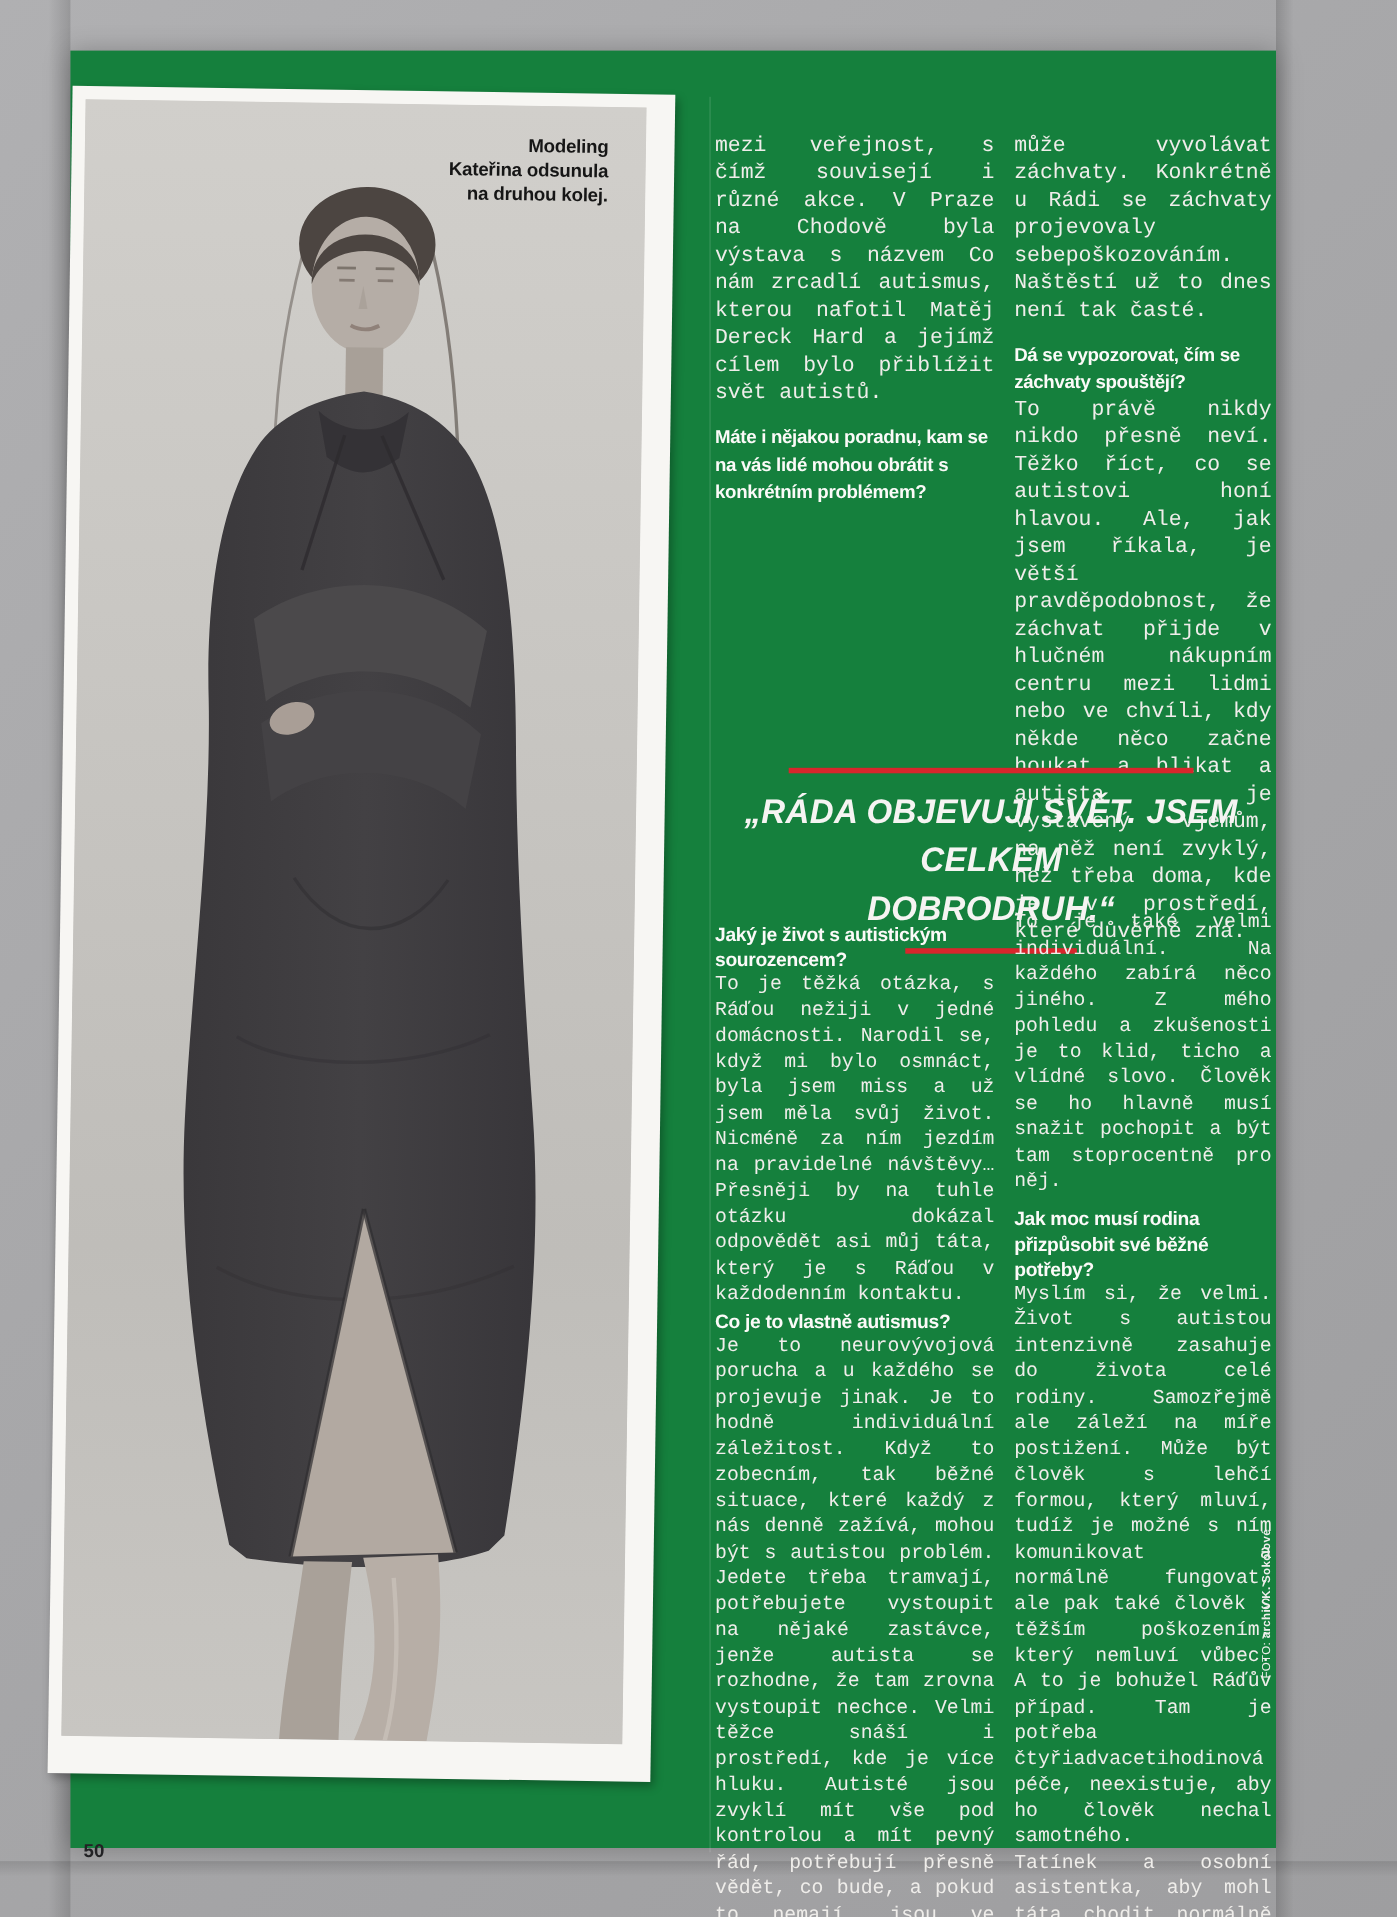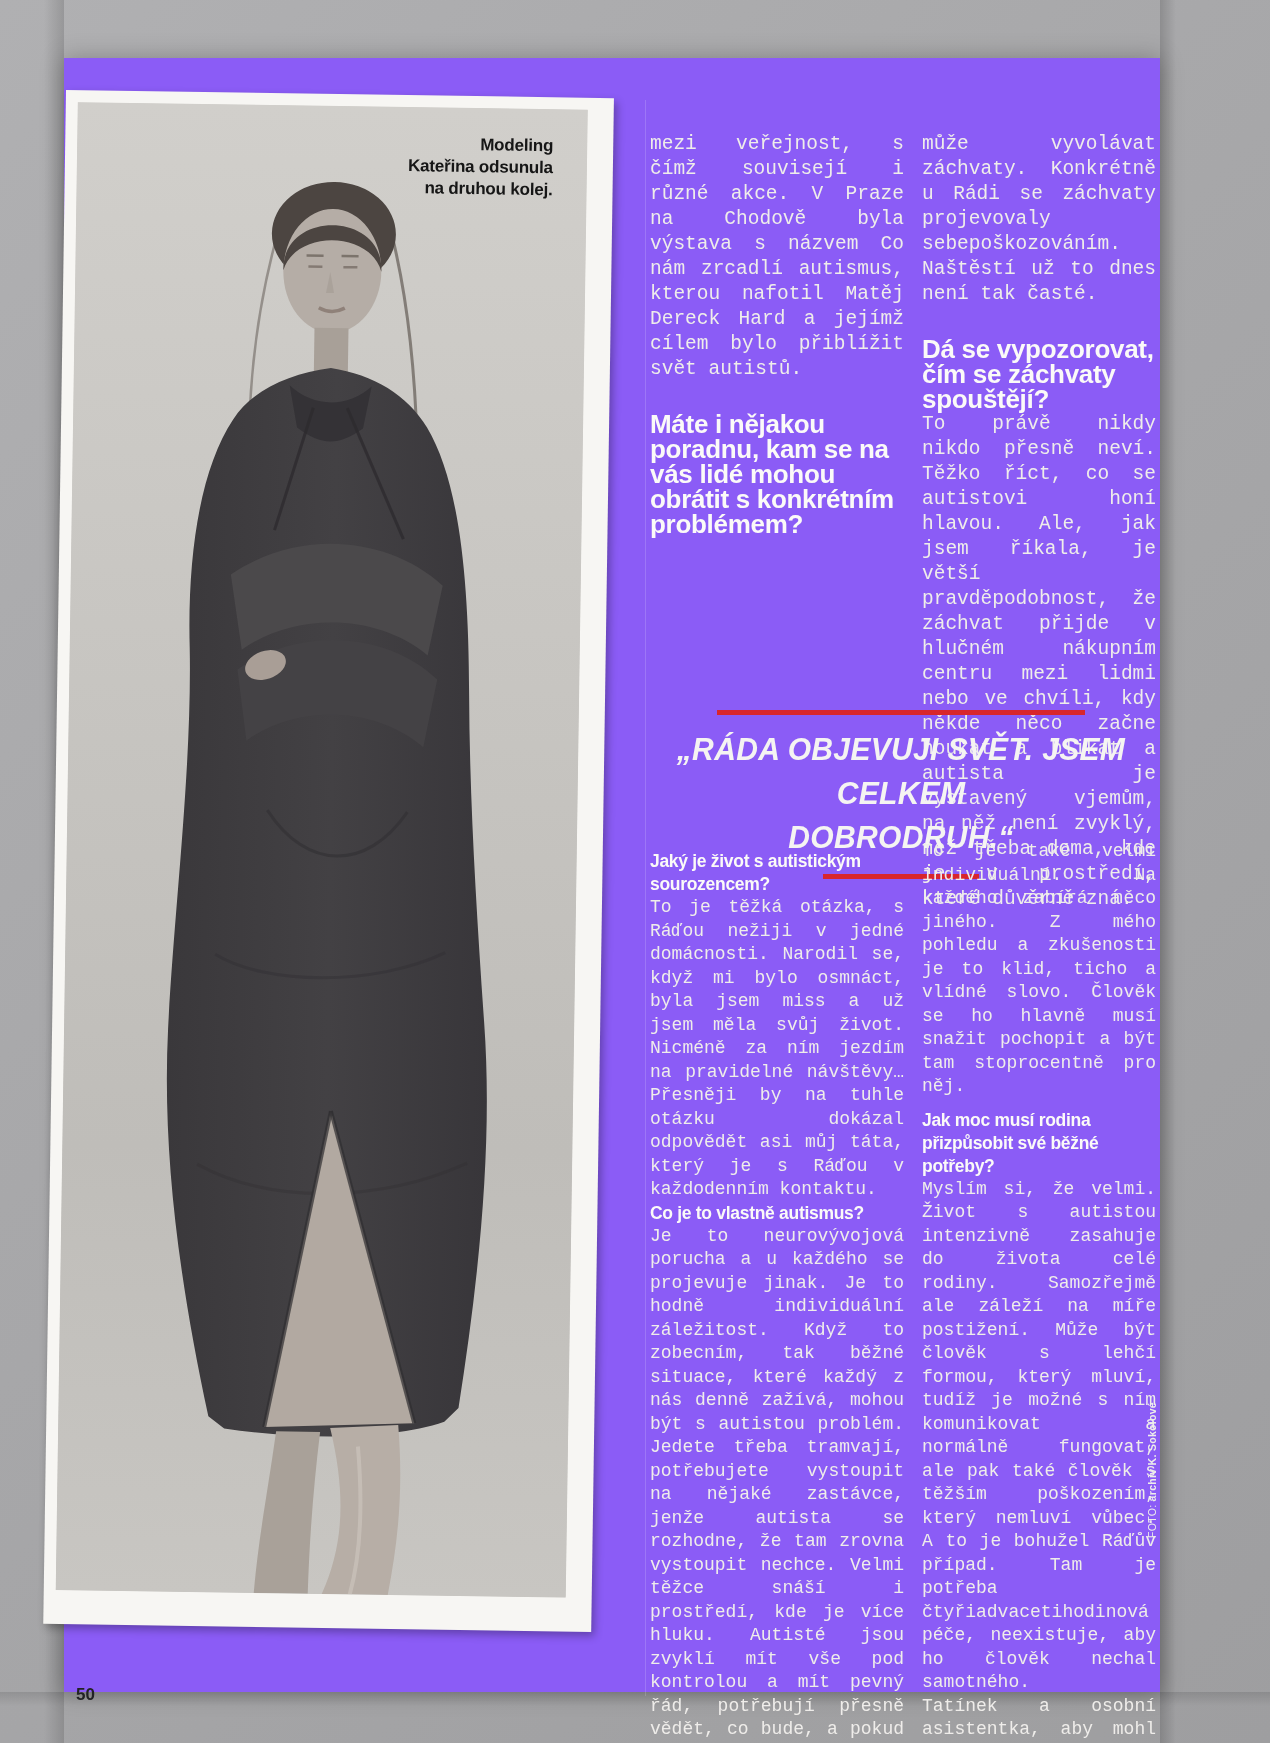--- a/index.html
+++ b/index.html
@@ -7,22 +7,22 @@
     width:1270px;height:1743px;position:relative;overflow:hidden;
     background:linear-gradient(135deg,#b0b0b2 0%,#a8a8aa 40%,#9e9ea0 100%);
     font-family:"Liberation Serif", serif;
   }
   .shade{position:absolute;pointer-events:none;}
   #shade-left{left:44px;top:0;width:20px;height:100%;background:linear-gradient(90deg,rgba(0,0,0,0),rgba(0,0,0,0.14));}
   #shade-right{left:1160px;top:0;width:16px;height:100%;background:linear-gradient(90deg,rgba(0,0,0,0.16),rgba(0,0,0,0));}
   #shade-bottom{left:0;top:1692px;width:100%;height:14px;background:linear-gradient(rgba(0,0,0,0.12),rgba(0,0,0,0));}
 
   .page{
-    position:absolute;left:64px;top:58px;width:1096px;height:1634px;
-    background:#8b5cf6;
+    position:absolute;left:64px;top:46px;width:1096px;height:1634px;
+    background:#15803d;
     box-shadow:0 0 22px rgba(0,0,0,0.25);
   }
 
   
   .print{
     position:absolute;left:2px;top:32px;width:548px;height:1534px;
     background:#f7f6f3;
     transform:rotate(0.85deg);transform-origin:top left;
     box-shadow:3px 4px 9px rgba(0,0,0,0.3);
   }
@@ -43,22 +43,22 @@
 
   
   .qa{position:absolute;color:#f1efec;}
   .qa p{margin:0;}
   .qa p.body{
     font-size:19.5px;line-height:25px;text-align:justify;color:#efedea;
     hyphens:auto;font-family:Liberation Mono, monospace;-webkit-hyphens:auto;
   }
   .qa p.question{
     font-family:"Liberation Sans", sans-serif;font-weight:700;
-    font-size:26px;line-height:25px;letter-spacing:-0.3px;color:#fbfaf8;
-    margin-top:30px;text-align:left;
+    font-size:17px;line-height:25px;letter-spacing:-0.3px;color:#fbfaf8;
+    margin-top:15px;text-align:left;
   }
   .qa p:first-child{margin-top:0;}
   .qa p.tight{margin-top:0 !important;}
   #col-tl{left:586px;top:74px;width:254px;}
   #col-tr{left:858px;top:74px;width:234px;}
   #col-bl{left:586px;top:782px;width:254px;}
   #col-br{left:858px;top:782px;width:234px;}
   #col-bl p.body,#col-br p.body{font-size:18px;line-height:23.5px;}
   #col-bl p.question,#col-br p.question{font-size:17.5px;line-height:23px;margin-top:10px;}
 

